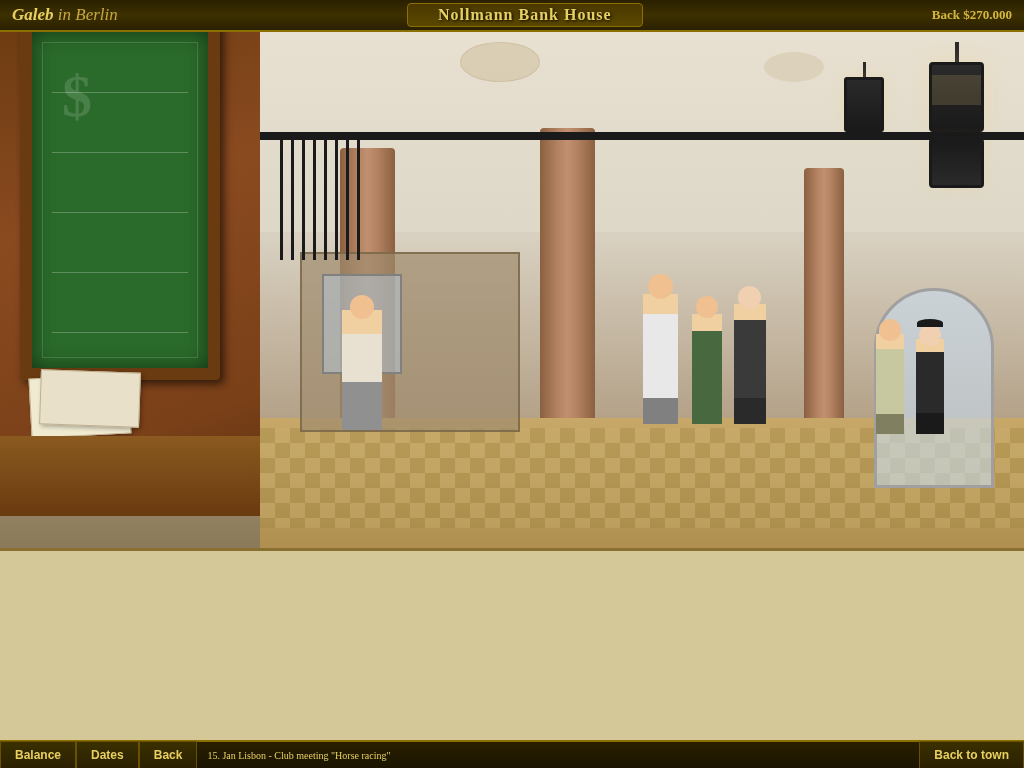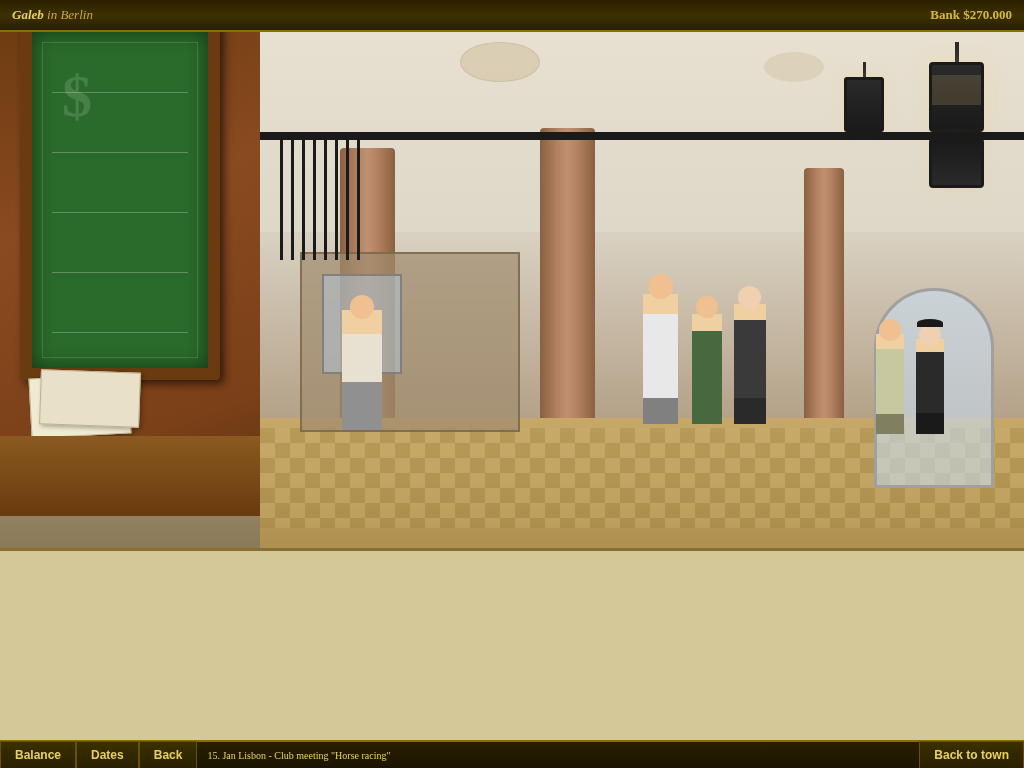--- a/index.html
+++ b/index.html
@@ -31,21 +31,21 @@
       border-bottom: 2px solid #8a7000;
       display: flex;
       align-items: center;
       justify-content: space-between;
       padding: 0 12px;
       z-index: 100;
     }
 
     .header-left {
       color: #d4b840;
-      font-size: 13px;
+      font-size: 17px;
       font-weight: bold;
       font-style: italic;
     }
     .header-left span {
       color: #e8d060;
     }
 
     .header-center {
       color: #e8d060;
       font-size: 16px;
@@ -178,22 +178,23 @@
     }
   </style>
 </head>
 <body>
 
 <div id="header">
   <div class="header-left">
     <span>Galeb</span>
     <span style="color:#c8a840;font-weight:normal;">in Berlin</span>
   </div>
+  <div class="header-center">Nollmann Bank House</div>
   <div class="header-right">
-    <span>Bank $</span><span>270.000</span>
+    <span>Back $</span><span>270.000</span>
   </div>
 </div>
 
 <div id="game-scene">
 
   <div style="position:absolute;top:0;left:0;width:260px;height:516px;background:linear-gradient(160deg,#6a3a10 0%,#8a4a20 40%,#7a4018 80%,#5a3010 100%);">
     <div class="chalkboard">
       <div class="chalk-line" style="top:60px;"></div>
       <div class="chalk-line" style="top:120px;"></div>
       <div class="chalk-line" style="top:180px;"></div>

